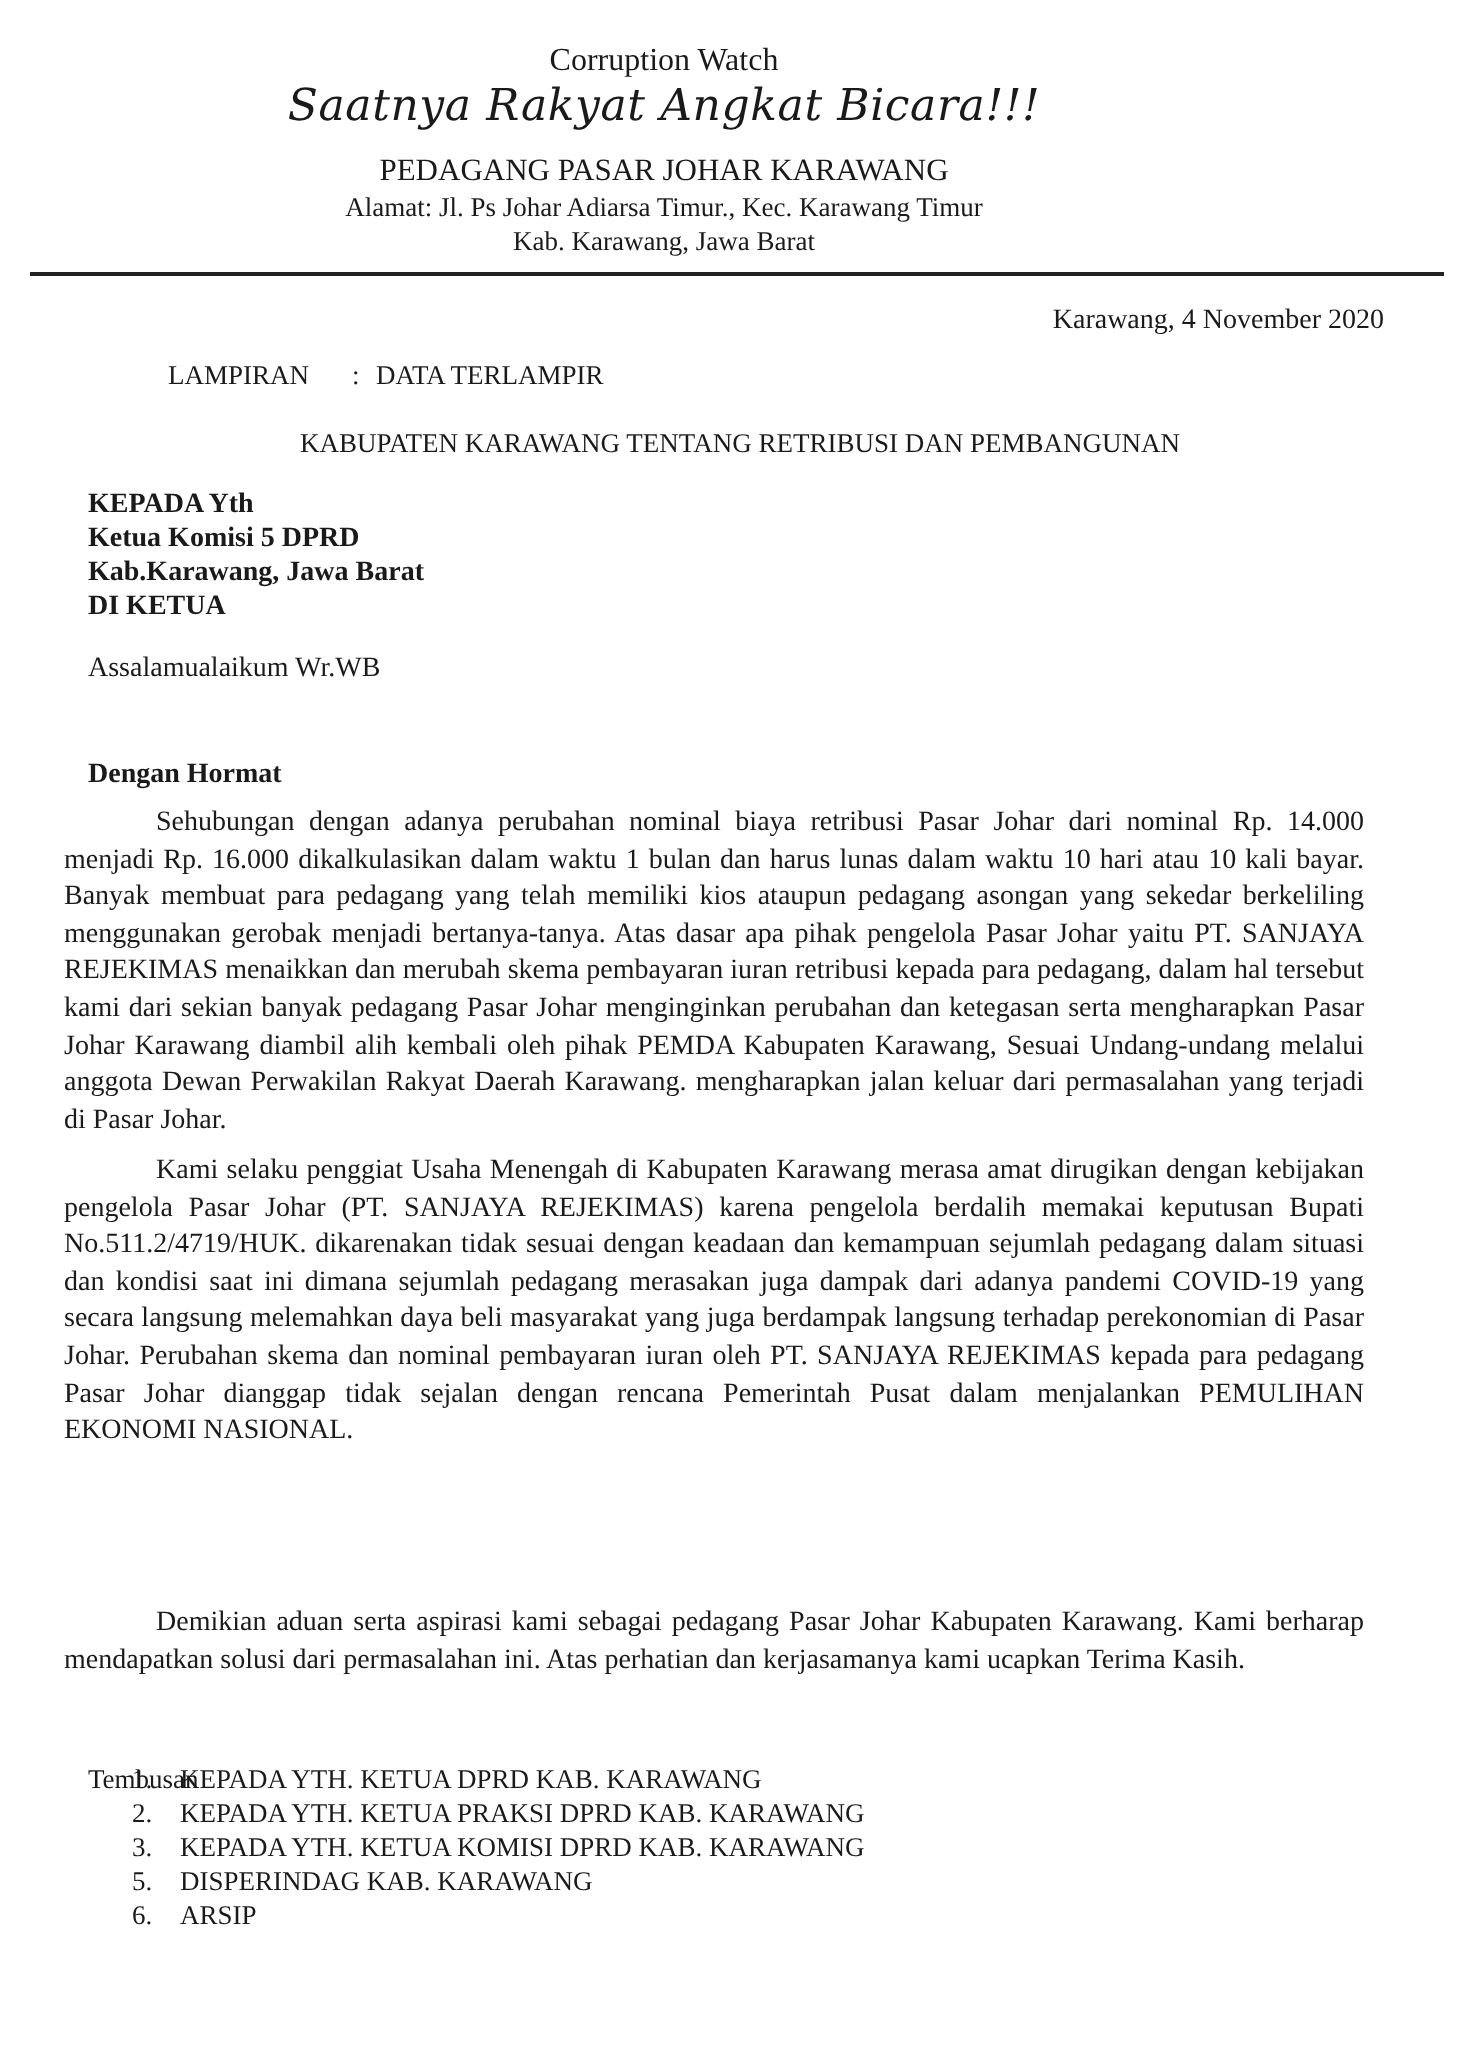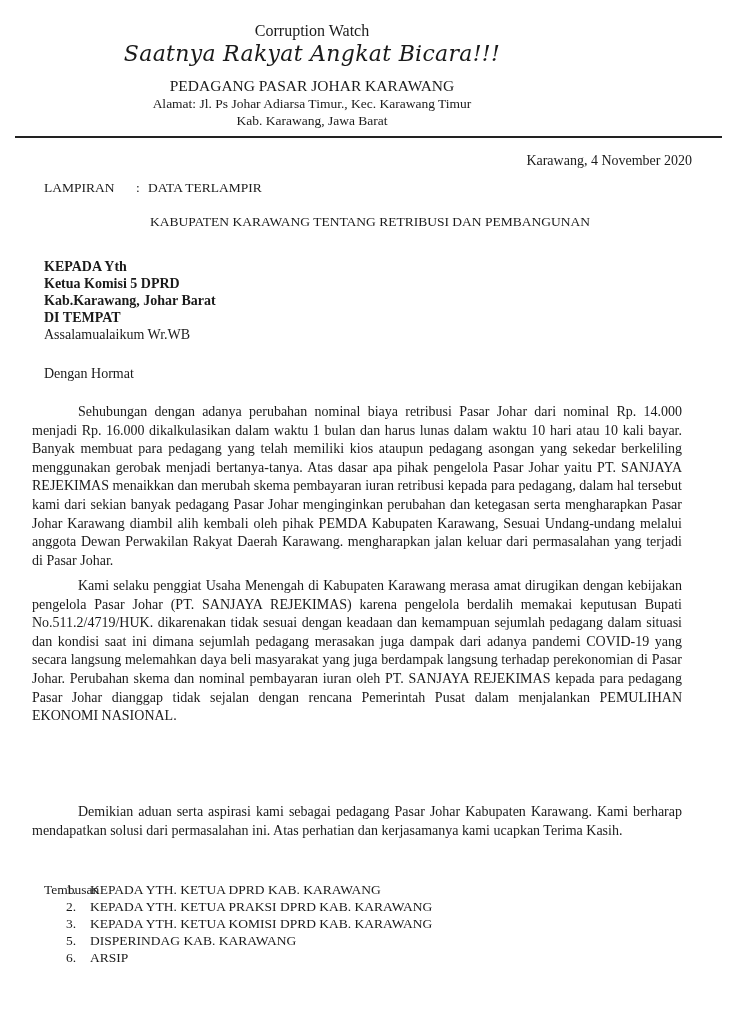--- a/index.html
+++ b/index.html
@@ -1,32 +1,32 @@
 <!DOCTYPE html>
 <html><head>
 <meta charset="utf-8">
 <style>
   html, body { margin: 0; padding: 0; background: #ffffff; }
   body { width: 738px; height: 1024px; position: relative; overflow: hidden; color: #1a1a1a; font-family: "Liberation Serif", "DejaVu Serif", serif; }
   .page { position: absolute; left: 0; top: 0; width: 738px; height: 1024px; }
-  .center { position: absolute; left: 0; width: 624px; text-align: center; }
+  .center { position: absolute; left: 0; width: 624px; text-align: center; padding-left: 20px; }
   .org { top: 22px; font-size: 16px; }
   .motto { top: 41px; font-size: 22px; font-style: italic; font-family: "DejaVu Serif", serif; letter-spacing: 0.3px; }
   .group { top: 77px; font-size: 15.5px; }
   .addr1 { top: 96px; font-size: 13.5px; }
   .addr2 { top: 113px; font-size: 13.5px; }
   .rule { position: absolute; left: 15px; top: 136px; width: 707px; height: 2px; background: #222; }
   .date { position: absolute; top: 153px; right: 46px; font-size: 14px; }
   .meta { position: absolute; left: 44px; font-size: 13.5px; }
   .meta .k { display: inline-block; width: 92px; }
   .meta .c { display: inline-block; width: 12px; }
-  .meta-l1 { top: 180px; }
+  .meta-l1 { top: 180px; margin-left: 40px; }
   .meta-l2 { top: 197px; }
   .meta-l3 { top: 214px; left: 150px; }
-  .addressee { position: absolute; left: 44px; top: 258px; font-size: 14px; font-weight: bold; line-height: 17px; }
+  .addressee { position: absolute; left: 44px; top: 244px; font-size: 14px; font-weight: bold; line-height: 17px; }
   .line { position: absolute; left: 44px; font-size: 14px; }
   .para { position: absolute; left: 32px; width: 650px; font-size: 14px; line-height: 18.6px; text-align: justify; }
   .para .indent { display: inline-block; width: 46px; }
   .tembusan { position: absolute; left: 44px; top: 882px; font-size: 13.5px; }
   .cc-list { position: absolute; left: 66px; top: 881px; font-size: 13.5px; line-height: 17px; }
   .cc-list .n { display: inline-block; width: 24px; }
 </style>
 </head>
 <body>
 
@@ -42,26 +42,26 @@
   <div class="date">Karawang, 4 November 2020</div>
 
   <div class="meta meta-l1">
     <span class="k">LAMPIRAN</span><span class="c">:</span><span>DATA TERLAMPIR</span>
   </div>
   <div class="meta meta-l3">KABUPATEN KARAWANG TENTANG RETRIBUSI DAN PEMBANGUNAN</div>
 
   <div class="addressee">
     <div>KEPADA Yth</div>
     <div>Ketua Komisi 5 DPRD</div>
-    <div>Kab.Karawang, Johar Barat</div>
-    <div>DI TEMPAT</div>
+    <div>Kab.Karawang, Jawa Barat</div>
+    <div>DI KETUA</div>
   </div>
 
   <div class="line" style="top:327px;">Assalamualaikum Wr.WB</div>
-  <div class="line" style="top:366px;">Dengan Hormat</div>
+  <div class="line" style="top:380px;font-weight:bold;">Dengan Hormat</div>
 
   <div class="para" style="top:403px;"><span class="indent"></span><span>Sehubungan dengan adanya perubahan nominal biaya retribusi Pasar Johar dari nominal Rp. 14.000 menjadi Rp. 16.000  dikalkulasikan dalam waktu 1 bulan dan harus lunas dalam waktu 10 hari atau 10 kali bayar. Banyak membuat para pedagang yang telah memiliki kios ataupun pedagang asongan yang sekedar berkeliling menggunakan gerobak menjadi bertanya-tanya. Atas dasar apa pihak pengelola Pasar Johar yaitu PT. SANJAYA REJEKIMAS menaikkan dan merubah skema pembayaran iuran retribusi kepada para pedagang, dalam hal tersebut kami dari sekian banyak pedagang Pasar Johar menginginkan perubahan dan ketegasan serta mengharapkan Pasar Johar Karawang diambil alih kembali oleh pihak PEMDA Kabupaten Karawang, Sesuai Undang-undang melalui anggota Dewan Perwakilan Rakyat Daerah Karawang. mengharapkan jalan keluar dari permasalahan yang terjadi di Pasar Johar.</span></div>
   <div class="para" style="top:577px;"><span class="indent"></span><span>Kami selaku penggiat Usaha Menengah di Kabupaten Karawang merasa amat dirugikan dengan kebijakan pengelola Pasar Johar (PT. SANJAYA REJEKIMAS) karena pengelola berdalih memakai keputusan Bupati No.511.2/4719/HUK. dikarenakan tidak sesuai dengan keadaan dan kemampuan sejumlah pedagang dalam situasi dan kondisi saat ini dimana sejumlah pedagang merasakan juga dampak dari adanya pandemi COVID-19 yang secara langsung melemahkan daya beli masyarakat yang juga berdampak langsung terhadap perekonomian di Pasar Johar. Perubahan skema dan nominal pembayaran iuran oleh PT. SANJAYA REJEKIMAS kepada para pedagang Pasar Johar dianggap tidak sejalan dengan rencana Pemerintah Pusat dalam menjalankan PEMULIHAN EKONOMI NASIONAL.</span></div>
   <div class="para" style="top:803px;"><span class="indent"></span><span>Demikian aduan serta aspirasi kami sebagai pedagang Pasar Johar Kabupaten Karawang. Kami berharap mendapatkan solusi dari permasalahan ini. Atas perhatian dan kerjasamanya kami ucapkan Terima Kasih.</span></div>
 
   <div class="tembusan">Tembusan</div>
   <div class="cc-list">
     <div><span class="n">1.</span><span>KEPADA YTH. KETUA DPRD KAB. KARAWANG</span></div>
     <div><span class="n">2.</span><span>KEPADA YTH. KETUA PRAKSI DPRD KAB. KARAWANG</span></div>
     <div><span class="n">3.</span><span>KEPADA YTH. KETUA KOMISI DPRD KAB. KARAWANG</span></div>

